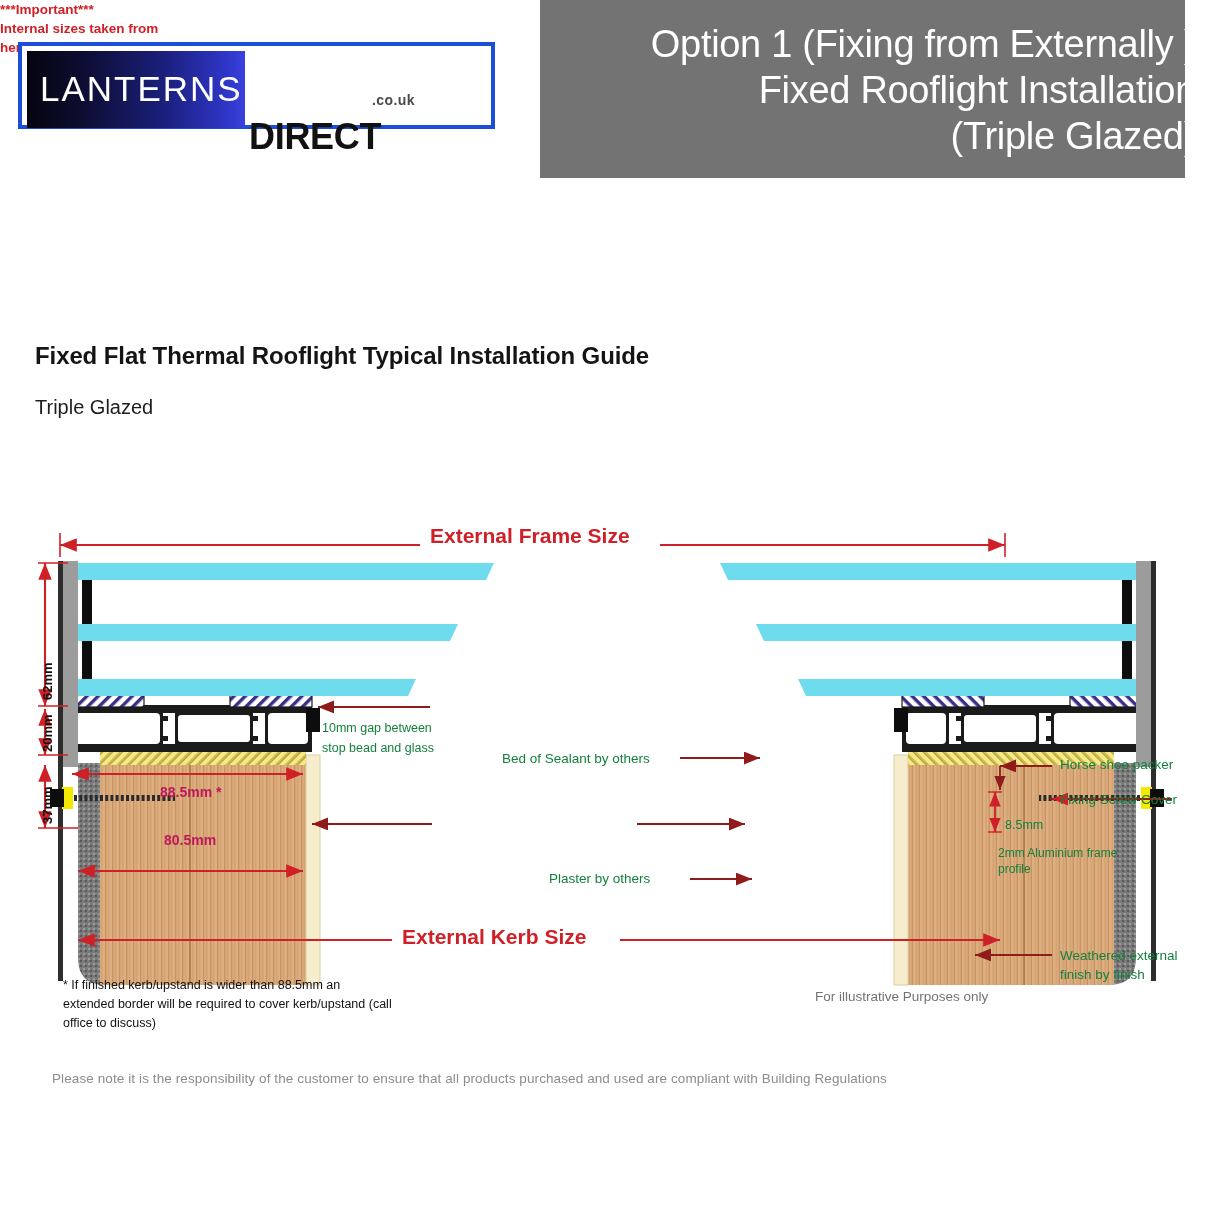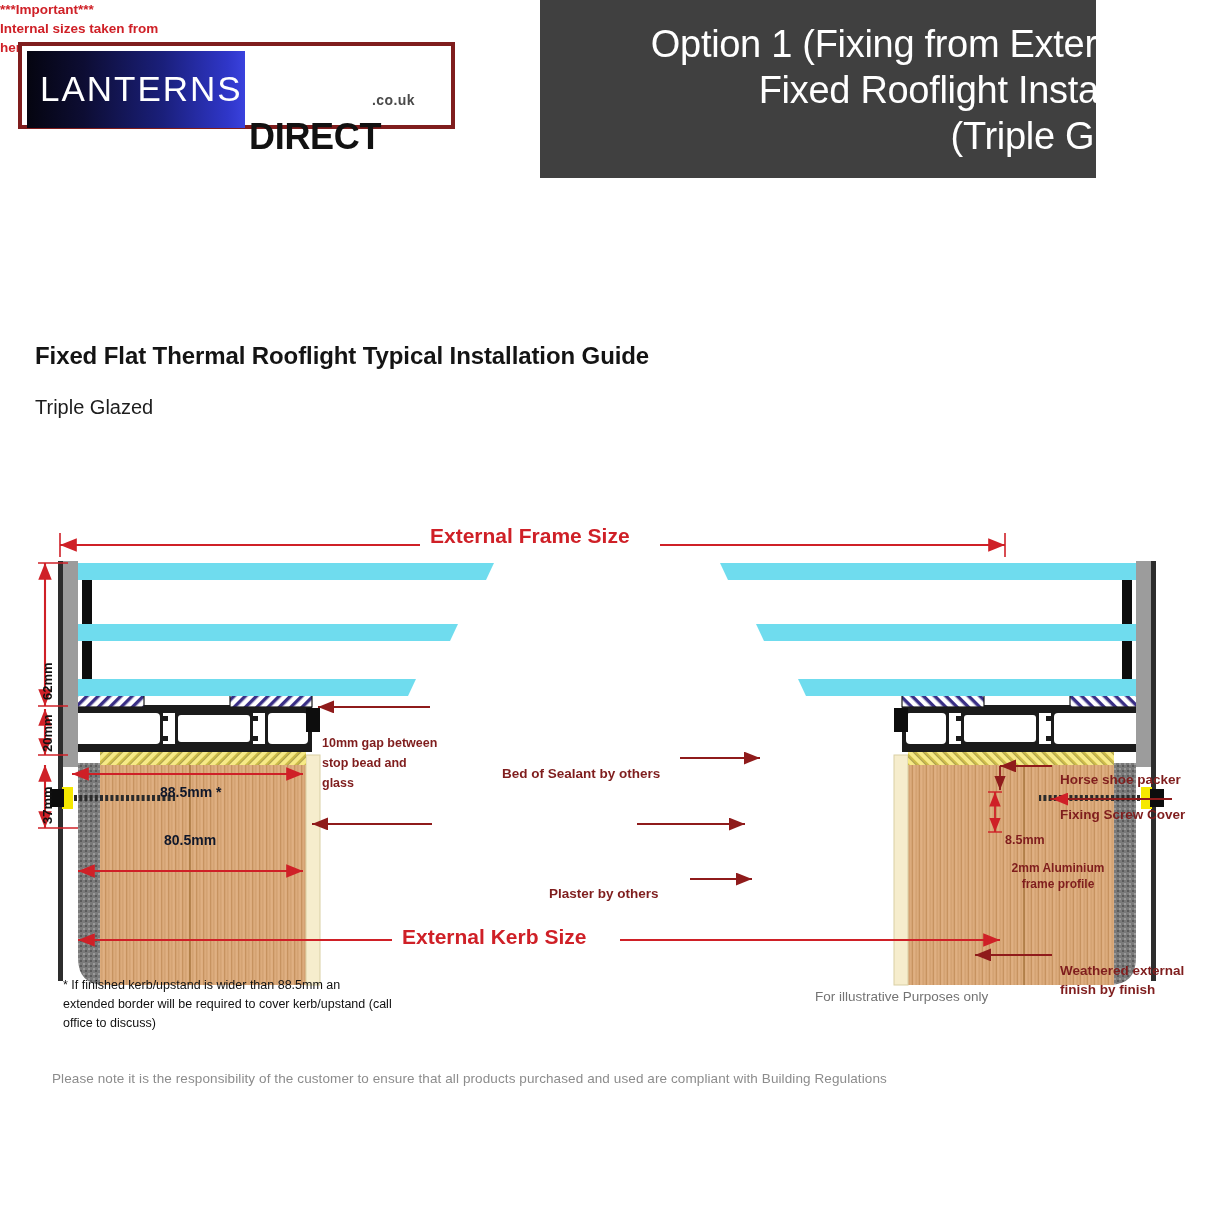--- a/index.html
+++ b/index.html
@@ -7,22 +7,22 @@
     width:1214px;height:1214px;
     background:#ffffff;
     font-family:"Liberation Sans", sans-serif;
     position:relative;
     overflow:hidden;
     -webkit-font-smoothing:antialiased;
   }
   
   #header{position:absolute;left:0;top:0;width:1214px;height:190px;}
   #logo-box{
-    position:absolute;left:18px;top:42px;width:437px;height:87px;
-    border:4px solid #7f1d1d;background:#ffffff;box-sizing:border-box;
+    position:absolute;left:18px;top:42px;width:477px;height:87px;
+    border:4px solid #1d4ed8;background:#ffffff;box-sizing:border-box;
   }
   #logo-inner{position:absolute;left:5px;top:5px;width:427px;height:77px;}
   #logo-grad{
     position:absolute;left:0;top:0;width:218px;height:77px;
     background:linear-gradient(90deg,#050510 0%,#0d0d33 26%,#1a1f7a 62%,#2f36c8 92%,#3a42de 100%);
   }
   #logo-lanterns{
     position:absolute;left:13px;top:16px;color:#ffffff;
     font-size:35px;letter-spacing:2.0px;font-weight:400;line-height:44px;
     font-family:"Liberation Sans", sans-serif;
@@ -31,22 +31,22 @@
     position:absolute;left:222px;top:15px;color:#111111;
     font-size:36px;letter-spacing:-0.3px;font-weight:700;line-height:46px;
     font-family:"Liberation Sans", sans-serif;
     margin-top:48px;
   }
   #logo-tld{
     position:absolute;left:345px;top:41px;color:#4a4a4a;
     font-size:14px;font-weight:700;letter-spacing:0.4px;
   }
   #banner{
-    position:absolute;left:540px;top:0;width:556px;height:178px;
-    background:#404040;
+    position:absolute;left:540px;top:0;width:645px;height:178px;
+    background:#737373;
   }
   #banner .bl{
     color:#ffffff;text-align:right;padding-right:18px;
     font-size:38px;line-height:46px;font-weight:400;
     font-family:"Liberation Sans", sans-serif;
     letter-spacing:-0.3px;
     white-space:nowrap;
   }
   #banner-lines{position:absolute;left:0;top:21px;width:674px;}
 
@@ -71,38 +71,38 @@
   
   #diagram{position:absolute;left:0;top:0;width:1214px;height:1214px;pointer-events:none;}
 
   
   .redlbl{position:absolute;color:#cf2027;font-weight:700;white-space:nowrap;}
   #lbl-frame-size{left:430px;top:524px;font-size:21px;}
   #lbl-kerb-size{left:402px;top:925px;font-size:21px;}
   #lbl-important{left:448px;top:812px;font-size:13.5px;color:#cf2027;font-weight:700;line-height:19px;text-align:left;width:180px;}
 
   
-  .blklbl{position:absolute;color:#7f1d1d;font-weight:700;white-space:nowrap;margin-top:15px;}
+  .blklbl{position:absolute;color:#15803d;font-weight:400;white-space:nowrap;}
   #lbl-10mm{left:322px;top:718px;font-size:12.5px;line-height:20px;white-space:normal;width:120px;}
   #lbl-sealant{left:502px;top:751px;font-size:13.5px;}
   #lbl-plaster{left:549px;top:871px;font-size:13.5px;}
   #lbl-horseshoe{left:1060px;top:757px;font-size:13.5px;}
   #lbl-screwcover{left:1060px;top:792px;font-size:13.5px;}
   #lbl-85mm{left:1005px;top:818px;font-size:12.5px;}
-  #lbl-2mm{left:998px;top:845px;font-size:12px;line-height:16px;white-space:normal;width:120px;text-align:center;}
+  #lbl-2mm{left:998px;top:845px;font-size:12px;line-height:16px;white-space:normal;width:120px;}
   #lbl-weathered{left:1060px;top:946px;font-size:13.5px;line-height:19px;white-space:normal;width:140px;}
   #footnote{
     position:absolute;left:63px;top:976px;font-size:12.5px;color:#111111;
     font-weight:400;line-height:19px;width:330px;
   }
   
   .vdim{position:absolute;color:#111111;font-weight:700;font-size:13px;
         transform:rotate(-90deg);transform-origin:left top;white-space:nowrap;}
   
-  .hdim{position:absolute;color:#0f172a;font-weight:700;font-size:14px;white-space:nowrap;}
+  .hdim{position:absolute;color:#be185d;font-weight:700;font-size:14px;white-space:nowrap;}
   #dim-885{left:160px;top:784px;}
   #dim-805{left:164px;top:832px;}
 </style>
 </head>
 <body>
 
 <div id="header">
 
   <div id="logo-box">
     <div id="logo-inner">

